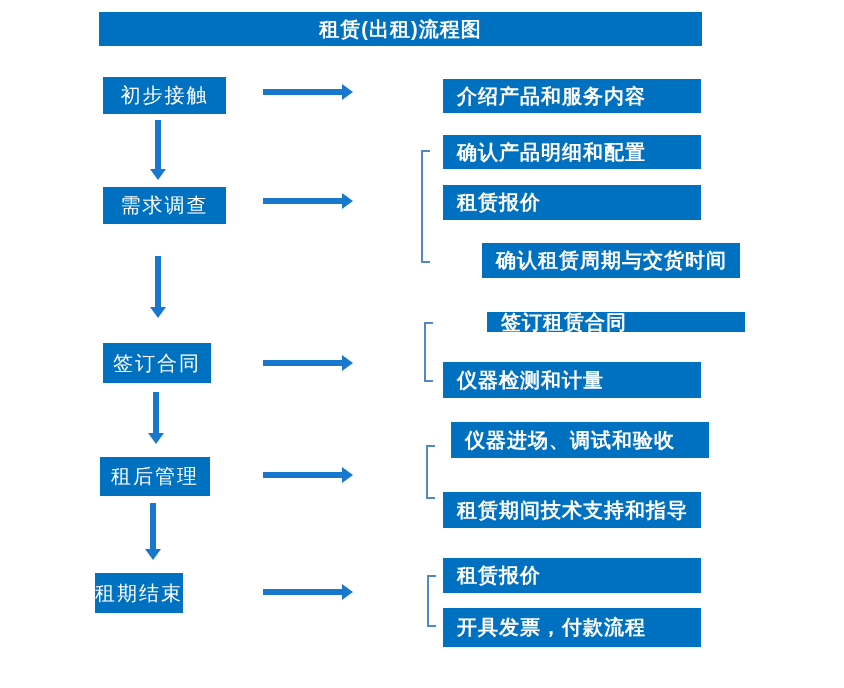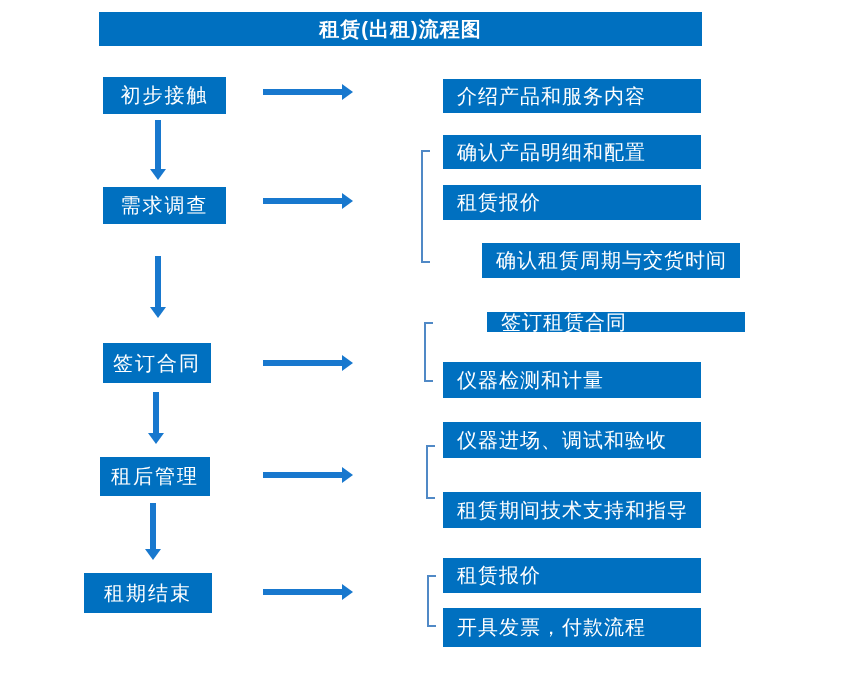--- a/index.html
+++ b/index.html
@@ -29,21 +29,21 @@
     position:absolute;
     background:var(--box-fill);
     color:var(--box-text);
     font-size:20px;font-weight:normal;letter-spacing:2px;
     display:flex;align-items:center;justify-content:center;
   }
   .detail{
     position:absolute;left:443px;width:258px;
     background:var(--box-fill);
     color:var(--box-text);
-    font-size:20px;font-weight:normal;letter-spacing:1px;
+    font-size:20px;font-weight:bold;letter-spacing:1px;
     display:flex;align-items:center;
     padding-left:14px;
     white-space:nowrap;
   }
   .varrow{position:absolute;width:16px;}
   .varrow .shaft{position:absolute;left:5px;top:0;width:6px;height:calc(100% - 11px);background:var(--arrow);}
   .varrow .head{position:absolute;bottom:0;left:0;width:0;height:0;
     border-left:8px solid transparent;border-right:8px solid transparent;border-top:11px solid var(--arrow);}
   .harrow{position:absolute;height:16px;}
   .harrow .shaft{position:absolute;left:0;top:5px;height:6px;width:calc(100% - 11px);background:var(--arrow);}
@@ -60,21 +60,21 @@
 <body>
 
 <div class="canvas">
 
   <div class="titlebar">租赁(出租)流程图</div>
 
   <div class="step" style="left:103px;top:77px;width:123px;height:37px;">初步接触</div>
   <div class="step" style="left:103px;top:187px;width:123px;height:37px;">需求调查</div>
   <div class="step" style="left:103px;top:343px;width:108px;height:40px;">签订合同</div>
   <div class="step" style="left:100px;top:457px;width:110px;height:39px;">租后管理</div>
-  <div class="step" style="left:84px;top:573px;width:128px;height:40px;">租期结束</div>
+  <div class="step" style="left:95px;top:573px;width:88px;height:40px;">租期结束</div>
 
   <div class="varrow" style="left:150px;top:120px;height:60px;">
     <div class="shaft"></div>
     <div class="head"></div>
   </div>
   <div class="varrow" style="left:150px;top:256px;height:62px;">
     <div class="shaft"></div>
     <div class="head"></div>
   </div>
   <div class="varrow" style="left:148px;top:392px;height:52px;">
@@ -114,19 +114,19 @@
 
   <div class="detail" style="top:79px;height:34px;">介绍产品和服务内容</div>
 
   <div class="detail" style="top:135px;height:34px;">确认产品明细和配置</div>
   <div class="detail" style="top:185px;height:35px;">租赁报价</div>
   <div class="detail" style="top:243px;height:35px;margin-left:39px;">确认租赁周期与交货时间</div>
 
   <div class="detail" style="top:312px;height:20px;margin-left:44px;">签订租赁合同</div>
   <div class="detail" style="top:362px;height:36px;">仪器检测和计量</div>
 
-  <div class="detail" style="top:422px;height:36px;">仪器进场、调试和验收</div>
+  <div class="detail" style="top:422px;height:36px;margin-left:8px;">仪器进场、调试和验收</div>
   <div class="detail" style="top:492px;height:36px;">租赁期间技术支持和指导</div>
 
   <div class="detail" style="top:558px;height:35px;">租赁报价</div>
   <div class="detail" style="top:608px;height:39px;">开具发票，付款流程</div>
 
 </div>
 
 </body></html>

